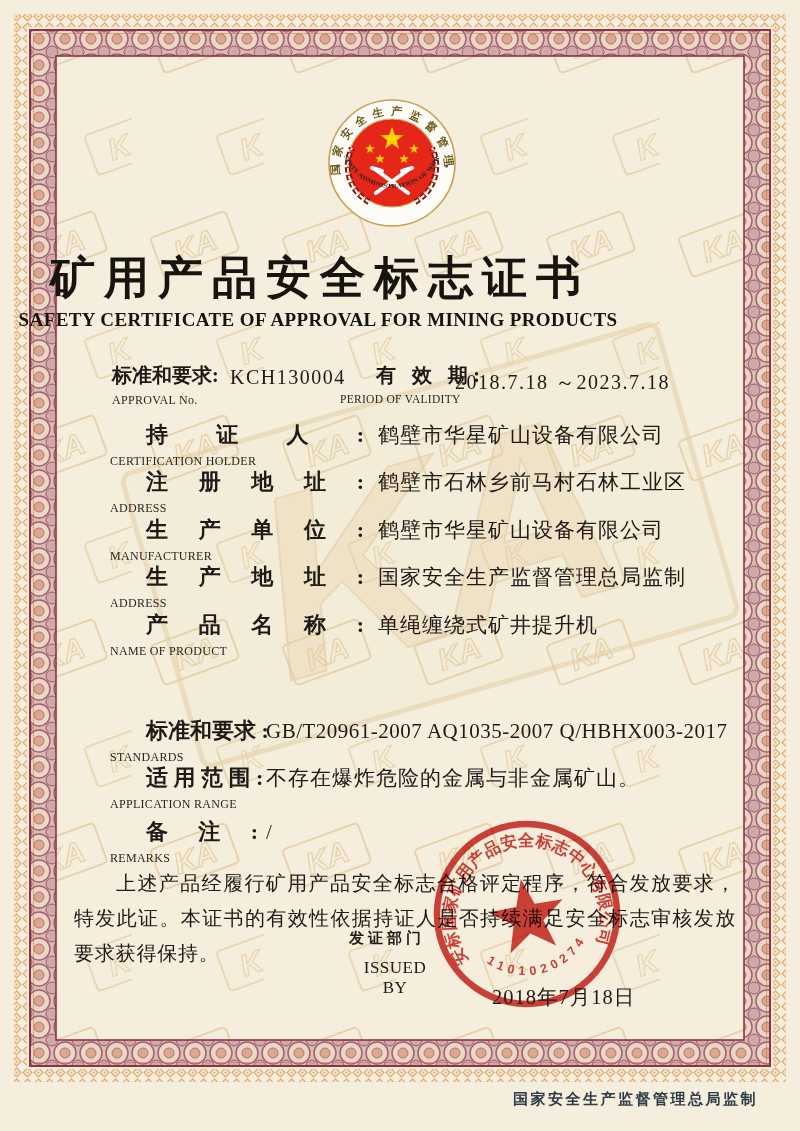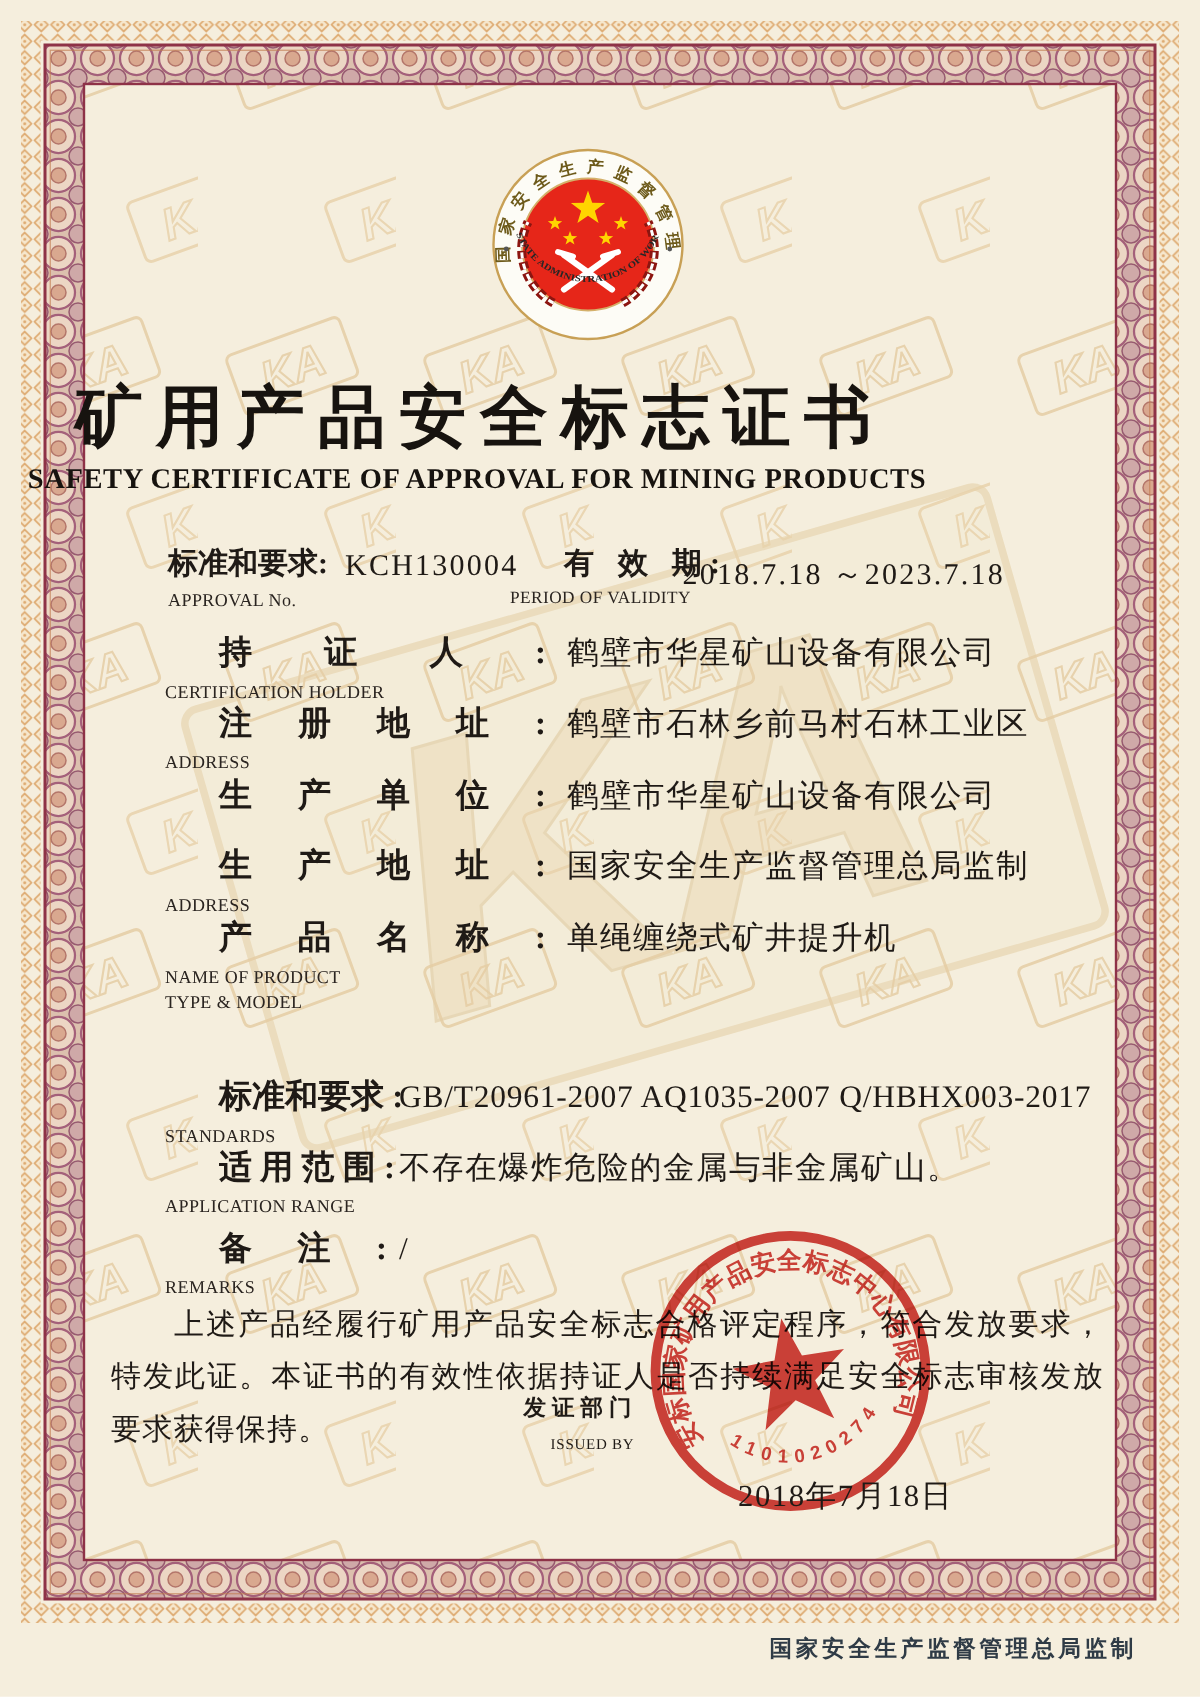--- a/index.html
+++ b/index.html
@@ -26,21 +26,21 @@
 
   .hdr-lbl{font-size:20px;font-weight:bold;white-space:nowrap;}
   .hdr-val{font-size:20px;letter-spacing:1.5px;white-space:nowrap;}
 
   .row{position:absolute;left:110px;z-index:2;}
   .row .line{white-space:nowrap;}
 
   .statement{left:74px;top:866px;width:662px;font-size:20px;line-height:35px;
              text-indent:42px;letter-spacing:.8px;text-align:justify;}
   .issued-zh{left:349px;top:929px;font-size:15px;font-weight:bold;letter-spacing:4px;}
-  .issued-en{left:352px;top:958px;width:86px;text-align:center;font-size:10px;letter-spacing:.5px;}
+  .issued-en{left:352px;top:958px;width:86px;text-align:center;font-size:17px;letter-spacing:.5px;}
   .date{left:492px;top:983px;font-size:20.5px;letter-spacing:1px;z-index:4;}
   .supervision{right:42px;top:1090px;font-size:15px;letter-spacing:2.5px;color:#2f3b46;font-weight:bold;}
 
   .seal{position:absolute;left:427px;top:814px;z-index:3;opacity:.9;
         transform:rotate(-10deg);mix-blend-mode:multiply;}
 </style>
 </head>
 <body>
 
 <svg class="layer z0" width="800" height="1131" viewBox="0 0 800 1131">
@@ -145,31 +145,31 @@
 <div class="row" style="top:420px">
   <div class="line"><span class="zh-label just w-wide">持 证 人 :</span><span class="value">鹤壁市华星矿山设备有限公司</span></div>
   <div class="en">CERTIFICATION HOLDER</div>
 </div>
 <div class="row" style="top:467px">
   <div class="line"><span class="zh-label just w-wide">注 册 地 址 :</span><span class="value">鹤壁市石林乡前马村石林工业区</span></div>
   <div class="en">ADDRESS</div>
 </div>
 <div class="row" style="top:515px">
   <div class="line"><span class="zh-label just w-wide">生 产 单 位 :</span><span class="value">鹤壁市华星矿山设备有限公司</span></div>
+  <div class="en">MANUFACTURER</div>
 </div>
 <div class="row" style="top:562px">
   <div class="line"><span class="zh-label just w-wide">生 产 地 址 :</span><span class="value">国家安全生产监督管理总局监制</span></div>
   <div class="en">ADDRESS</div>
 </div>
 <div class="row" style="top:610px">
   <div class="line"><span class="zh-label just w-wide">产 品 名 称 :</span><span class="value">单绳缠绕式矿井提升机</span></div>
   <div class="en">NAME OF PRODUCT</div>
 </div>
 <div class="row" style="top:657px">
-  <div class="en">TYPE &amp; MODEL</div>
 </div>
 <div class="row" style="top:716px">
   <div class="line"><span class="zh-label just w-narrow">标准和要求 :</span><span class="value" style="margin-left:8px;letter-spacing:.5px">GB/T20961-2007 AQ1035-2007 Q/HBHX003-2017</span></div>
   <div class="en">STANDARDS</div>
 </div>
 <div class="row" style="top:763px">
   <div class="line"><span class="zh-label just w-narrow">适 用 范 围 :</span><span class="value" style="margin-left:8px">不存在爆炸危险的金属与非金属矿山。</span></div>
   <div class="en">APPLICATION RANGE</div>
 </div>
 <div class="row" style="top:817px">

